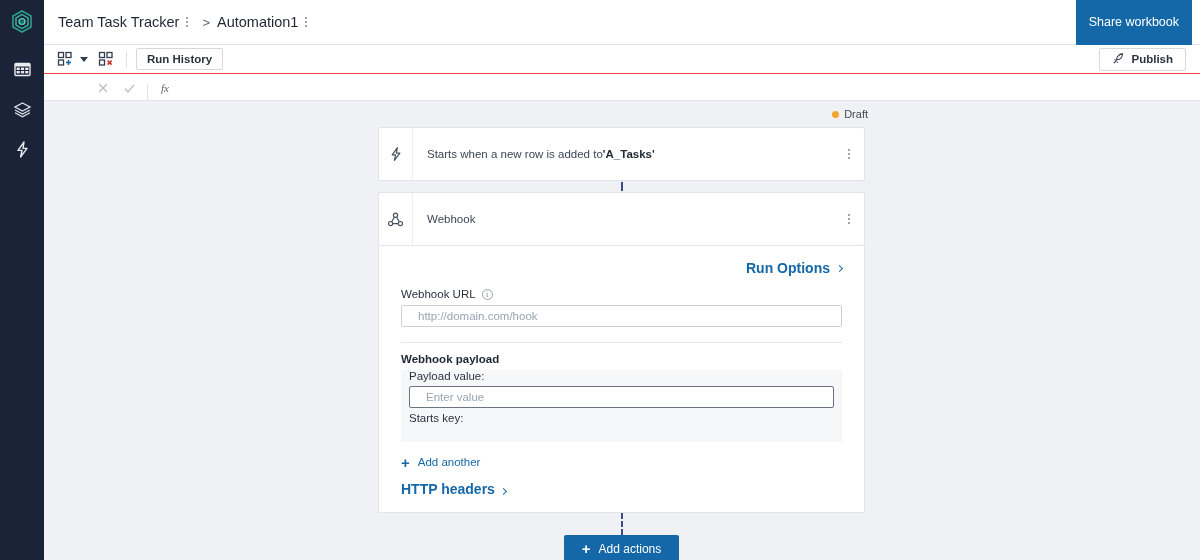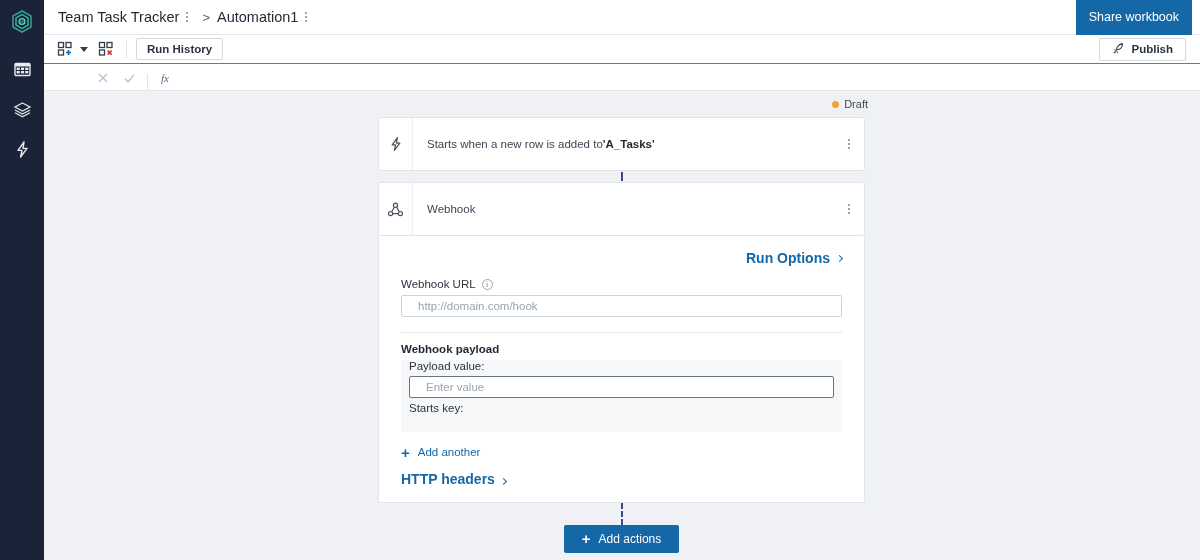--- a/index.html
+++ b/index.html
@@ -26,21 +26,21 @@
     display: flex; align-items: center; justify-content: center;
     cursor: pointer;
   }
   .rail-item svg, .rail-logo svg { display: block; }
 
   
   .right { flex: 1; display: flex; flex-direction: column; min-width: 0; }
 
   
   .topbar {
-    height: 35px; background: #fff; border-bottom: 1px solid #e3e6ea;
+    height: 45px; background: #fff; border-bottom: 1px solid #e3e6ea;
     display: flex; align-items: center; padding: 0 8px 0 14px; flex: none;
   }
   .crumb {
     font-size: 14.5px; color: #1f2733; white-space: nowrap;
   }
   .crumb-sep { color: #5a6676; font-size: 13px; margin: 0 7px; }
   .kebab {
     display: inline-flex; flex-direction: column; justify-content: center;
     align-items: center; width: 12px; height: 18px; gap: 2px;
     vertical-align: middle; cursor: pointer; margin: 0 2px;

